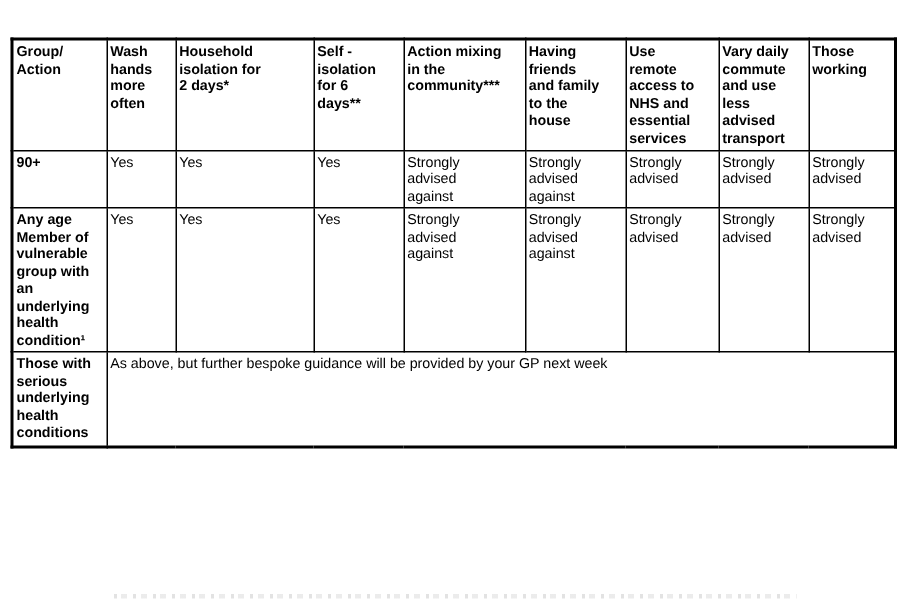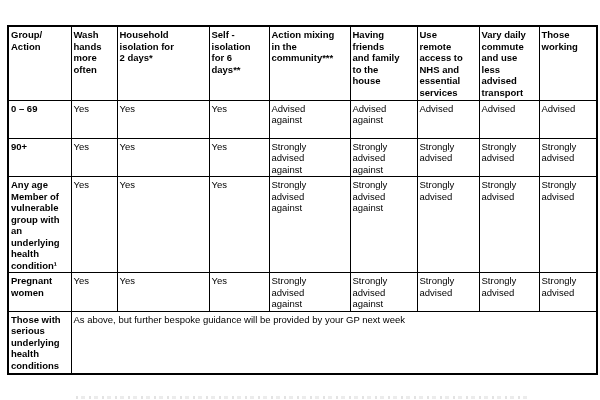--- a/index.html
+++ b/index.html
@@ -117,33 +117,20 @@
       <th>Vary daily
 commute
 and use
 less
 advised
 transport</th>
       <th>Those
 working</th>
     </tr>
 
-    <tr class="row-0">
-      <th>0 – 69</th>
-      <td>Yes</td>
-      <td>Yes</td>
-      <td>Yes</td>
-      <td>Advised
-against</td>
-      <td>Advised
-against</td>
-      <td>Advised</td>
-      <td>Advised</td>
-      <td>Advised</td>
-    </tr>
 
     <tr class="row-1">
       <th>90+</th>
       <td>Yes</td>
       <td>Yes</td>
       <td>Yes</td>
       <td>Strongly
 advised
 against</td>
       <td>Strongly
@@ -176,39 +163,20 @@
 advised
 against</td>
       <td>Strongly
 advised</td>
       <td>Strongly
 advised</td>
       <td>Strongly
 advised</td>
     </tr>
 
-    <tr class="row-3">
-      <th>Pregnant
-women</th>
-      <td>Yes</td>
-      <td>Yes</td>
-      <td>Yes</td>
-      <td>Strongly
-advised
-against</td>
-      <td>Strongly
-advised
-against</td>
-      <td>Strongly
-advised</td>
-      <td>Strongly
-advised</td>
-      <td>Strongly
-advised</td>
-    </tr>
 
     <tr class="footer-row">
       <th>Those with
 serious
 underlying
 health
 conditions</th>
       <td class="note-cell" colspan="8">As above, but further bespoke guidance will be provided by your GP next week</td>
     </tr>
 

